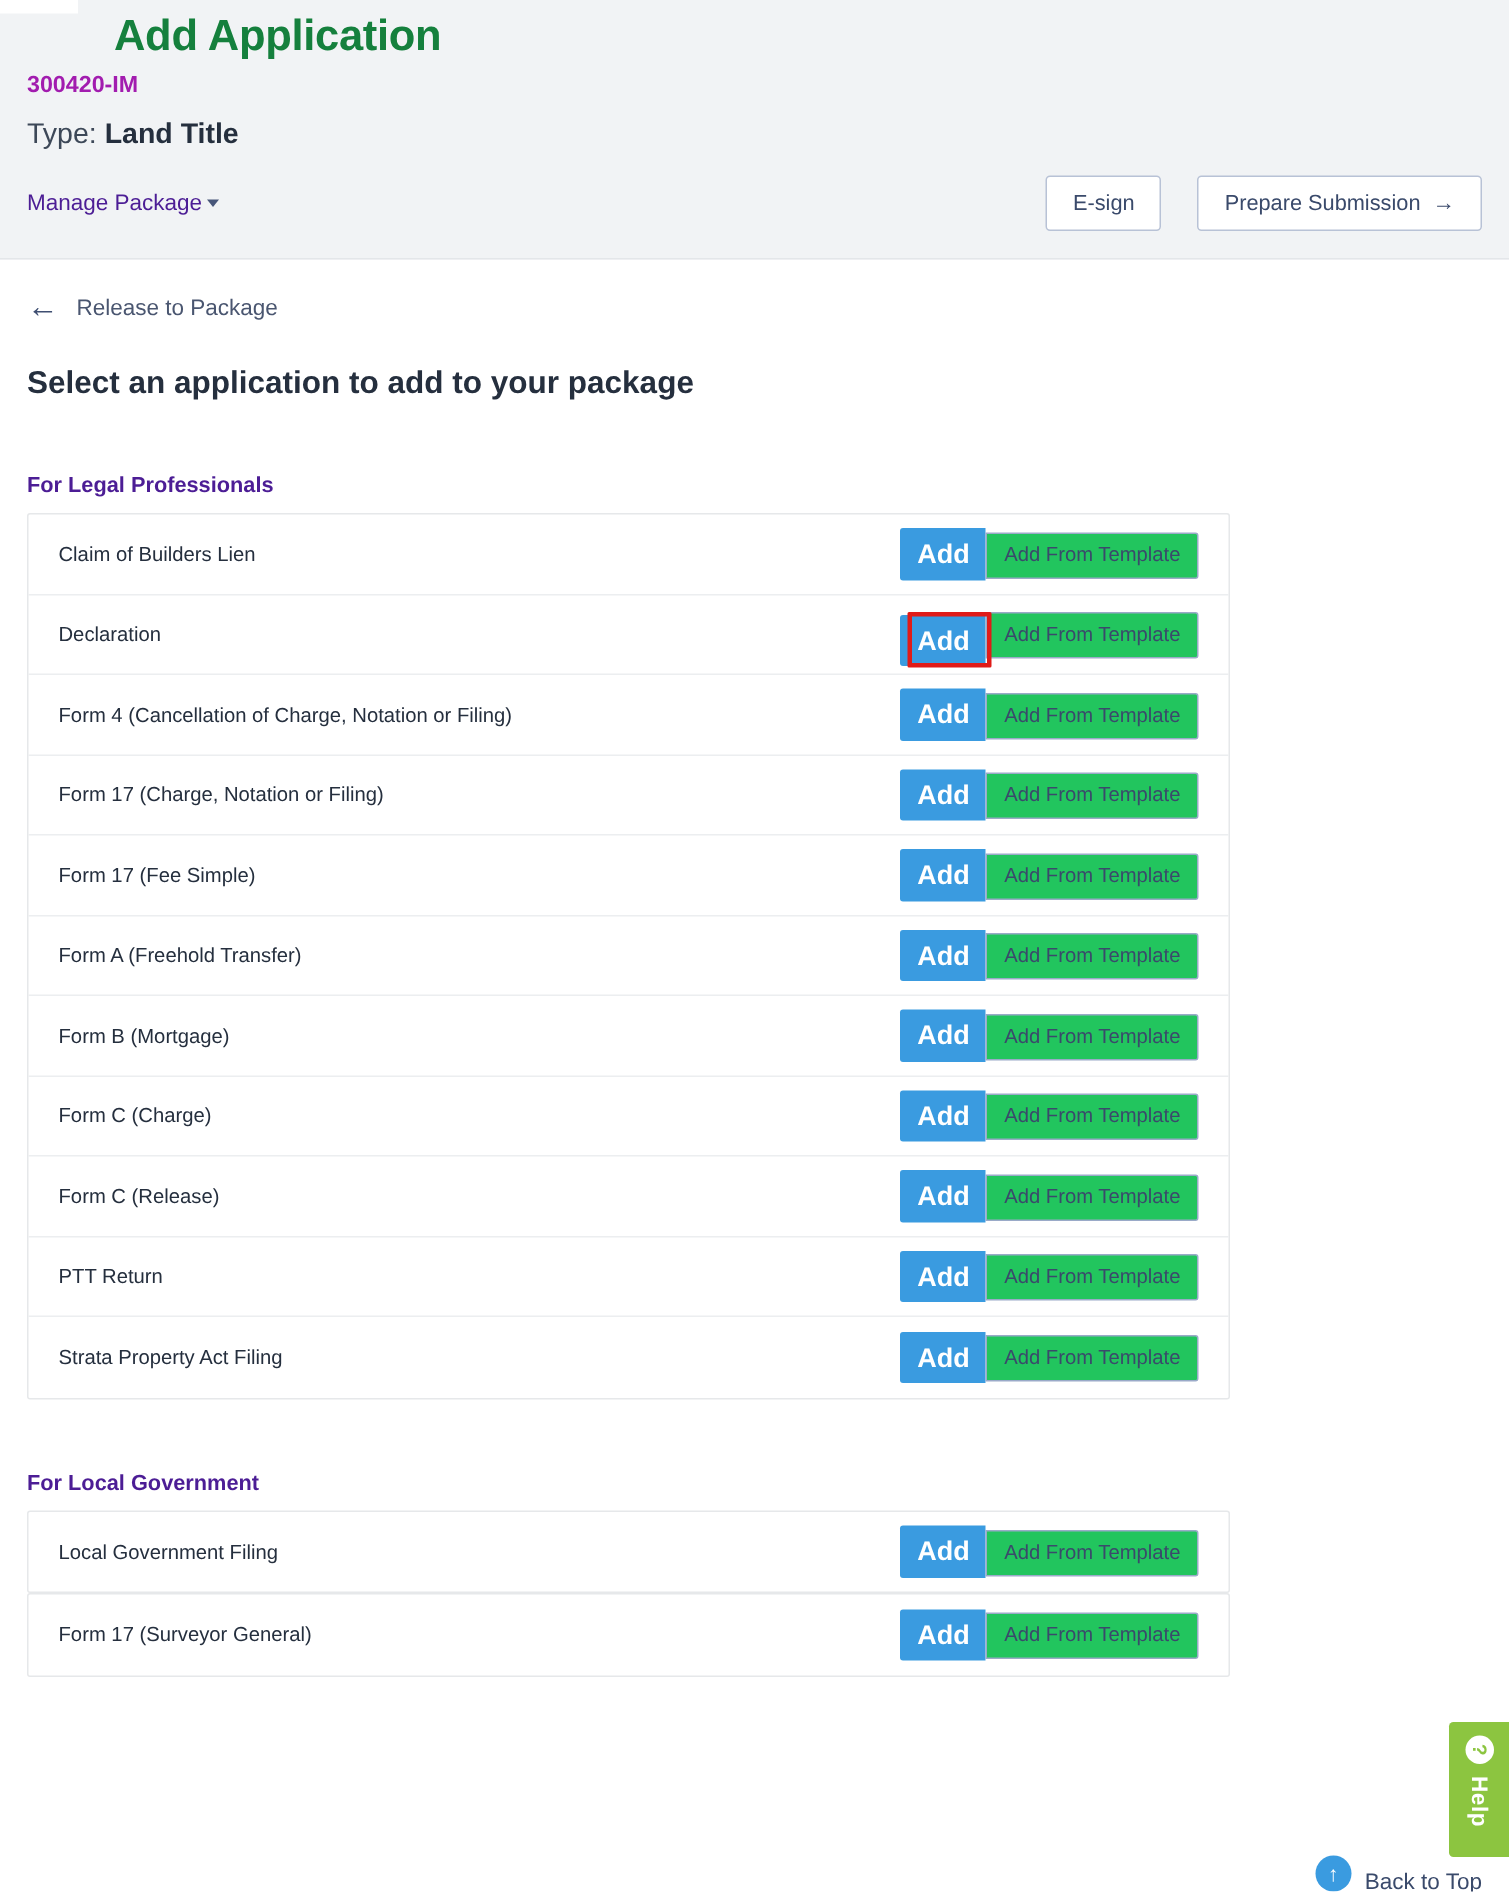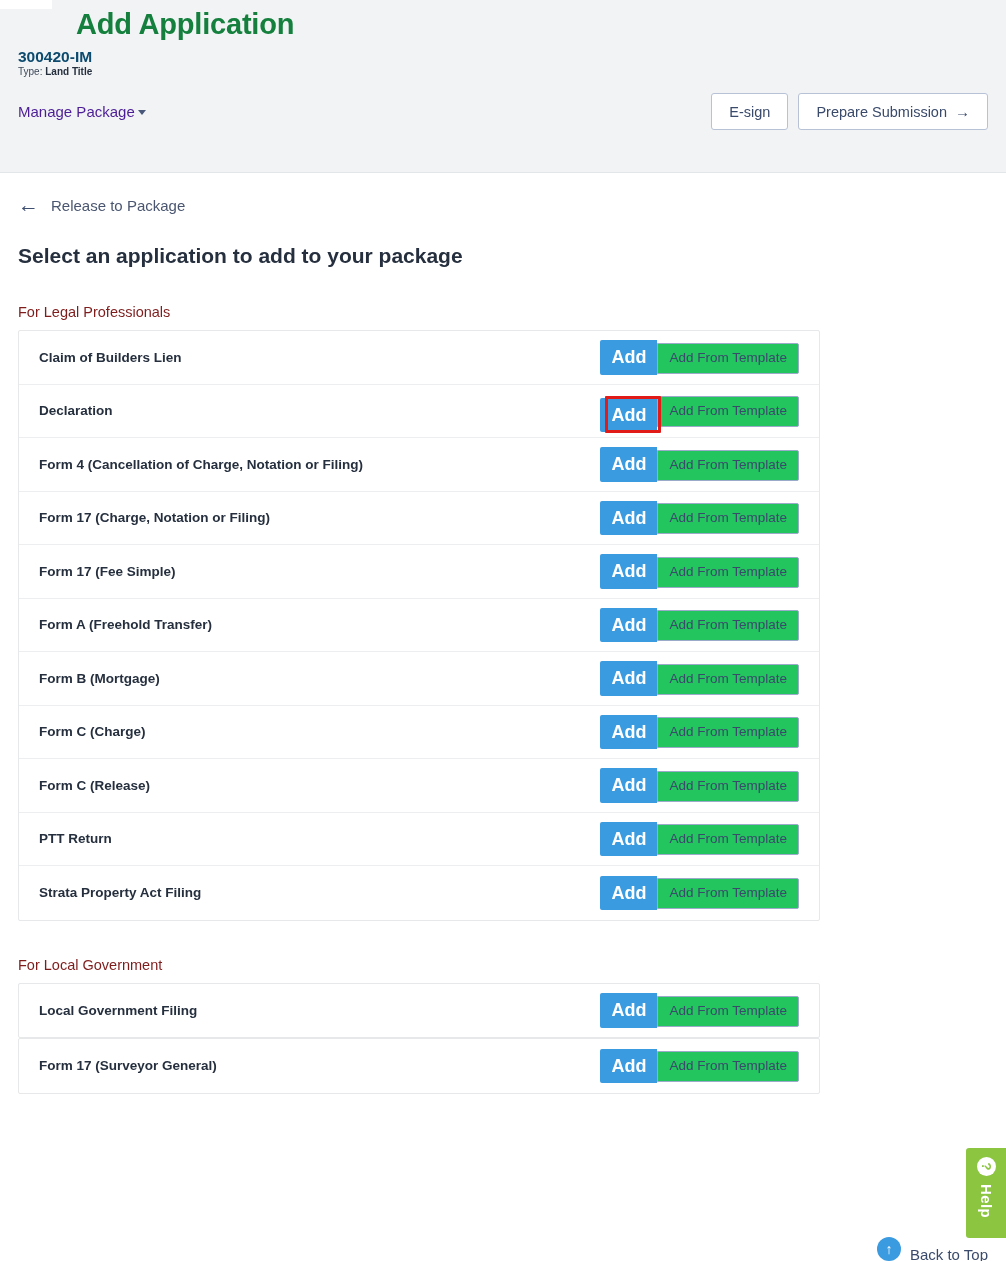--- a/index.html
+++ b/index.html
@@ -37,24 +37,25 @@
     padding-left: 58px;
     font-size: 29px;
     font-weight: bold;
     color: #15803d;
     letter-spacing: -0.2px;
   }
   .package-id {
     margin-top: 7px;
     font-size: 15.5px;
     font-weight: bold;
-    color: #0c4a6e;
+    color: #a21caf;
   }
   .type-line {
-    font-size: 10px;
+    margin-top: 13px;
+    font-size: 19px;
     color: #3d4858;
   }
   .type-line b { color: #252f3e; }
   .header-bottom-row {
     display: flex;
     align-items: center;
     justify-content: space-between;
     margin-top: 16px;
   }
   .manage-package {
@@ -66,21 +67,21 @@
   .caret {
     display: inline-block;
     margin-left: 3px;
     border-left: 4.5px solid transparent;
     border-right: 4.5px solid transparent;
     border-top: 5px solid #48577a;
     vertical-align: middle;
     position: relative;
     top: -1px;
   }
-  .header-actions { display: flex; gap: 10px; }
+  .header-actions { display: flex; gap: 24px; }
   .hdr-btn {
     background: #ffffff;
     border: 1px solid #b8c2d6;
     border-radius: 3px;
     color: #3a4a6b;
     font-family: "Liberation Sans", sans-serif;
     font-size: 14.5px;
     padding: 9px 17px;
     cursor: pointer;
     white-space: nowrap;
@@ -109,46 +110,46 @@
   }
 
   .section-heading {
     margin: 28px 0 0 0;
     font-size: 21px;
     font-weight: bold;
     color: #252f3e;
   }
 
   .group-label {
-    margin-top: 36px;
+    margin-top: 48px;
     margin-bottom: 10px;
     font-size: 14.5px;
-    font-weight: normal;
-    color: #7f1d1d;
+    font-weight: bold;
+    color: #4c1d95;
   }
 
   .app-table {
     border: 1px solid #e6e8ea;
     border-radius: 2px;
     background: #fff;
     width: 802px;
   }
   .app-row {
     display: flex;
     align-items: center;
     justify-content: space-between;
     height: 53.5px;
     padding: 0 20px 0 20px;
     border-bottom: 1px solid #eceef0;
     position: relative;
   }
   .app-row:last-child { border-bottom: none; }
   .app-name {
     font-size: 13.5px;
-    font-weight: bold;
+    font-weight: normal;
     color: #252f3e;
   }
   .row-actions {
     display: flex;
     align-items: center;
   }
   .btn-add {
     background: #3a9be0;
     border: none;
     color: #ffffff;

